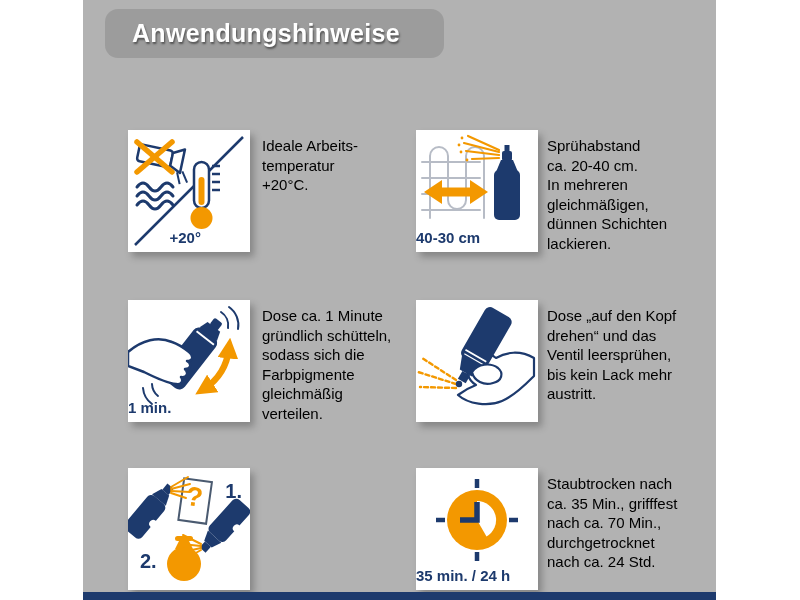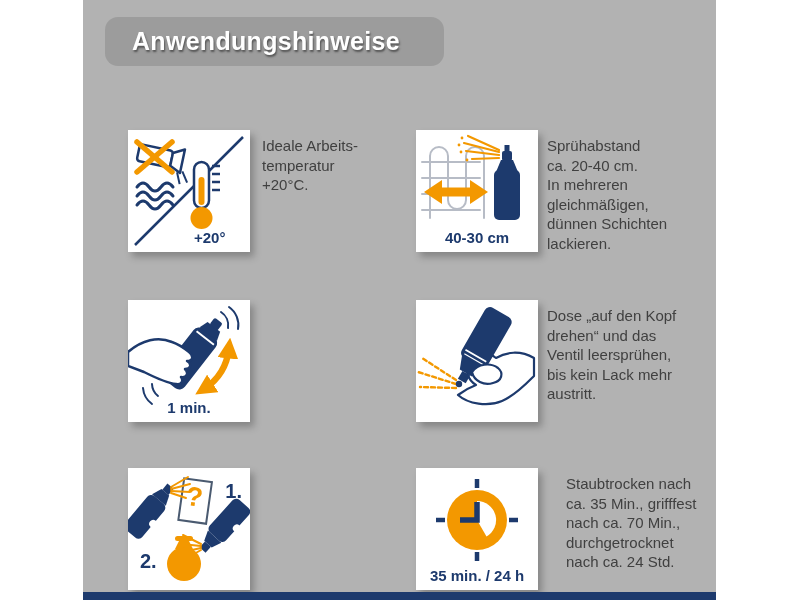--- a/index.html
+++ b/index.html
@@ -11,55 +11,55 @@
   .panel{
     position:absolute;left:83px;top:0;width:633px;height:600px;
     background:#b2b2b2;
   }
   .footer-bar{
     position:absolute;left:0;bottom:0;width:100%;height:8px;
     background:#1d3a6d;
   }
   .header{
     position:absolute;left:22px;top:9px;width:339px;height:49px;
-    background:#9c9c9c;border-radius:13px;margin-top:8px;
+    background:#9c9c9c;border-radius:13px;
   }
   .header .title{
     color:#ffffff;font-weight:bold;font-size:25px;line-height:49px;
     padding-left:27px;letter-spacing:0.3px;
     text-shadow:1px 2px 2px rgba(70,70,70,0.85);
     white-space:nowrap;
   }
   .tile{
     position:absolute;width:122px;height:122px;background:#ffffff;
     box-shadow:4px 5px 7px rgba(0,0,0,0.25);
   }
   .t1{left:45px;top:130px}
   .t2{left:333px;top:130px}
   .t3{left:45px;top:300px}
   .t4{left:333px;top:300px}
   .t5{left:45px;top:468px}
   .t6{left:333px;top:468px}
   .tile svg{position:absolute;left:0;top:0;width:122px;height:122px;}
   .tile-label{
-    position:absolute;bottom:6px;left:0;right:0;text-align:center;
+    position:absolute;bottom:6px;left:0;right:0;text-align:left;
     color:#1d3a6d;font-weight:bold;font-size:15px;
   }
   .t1 .tile-label{left:34%;}
   .caption{
     position:absolute;width:172px;
-    color:#404040;font-size:15px;line-height:19.5px;
+    color:#000000;font-size:15px;line-height:19.5px;
     white-space:pre-line;
   }
   .c1{left:179px;top:136px}
   .c2{left:464px;top:136px}
   .c3{left:179px;top:306px}
   .c4{left:464px;top:306px}
   .c5{left:179px;top:474px}
-  .c6{left:483px;top:474px}
+  .c6{left:464px;top:474px}
   .step{
     position:absolute;color:#1d3a6d;font-weight:bold;font-size:20px;
   }
   .step1{top:12px;right:8px;}
   .step2{left:12px;top:82px;}
   .qmark{
     position:absolute;left:58px;top:14px;
     color:#f39800;font-weight:bold;font-size:27px;
     transform:rotate(8deg);
   }
@@ -162,20 +162,26 @@
         <rect x="46" y="26" width="28" height="64" rx="7" fill="#1d3a6d"></rect>
         <polygon points="49,27 71,27 68,18 52,18" fill="#1d3a6d"></polygon>
         <rect x="55" y="10" width="10" height="9" rx="2" fill="#1d3a6d"></rect>
         <line x1="49" y1="32" x2="71" y2="32" stroke="#ffffff" stroke-width="2"></line>
       </g>
       <path d="M0,52 C14,40 30,36 44,42 C50,44 56,48 61,52 C66,56 65,61 59,61 C64,64 63,69 57,69 C61,73 59,78 53,77 C56,81 53,85 48,84 C38,83 26,77 16,72 L0,66 Z" fill="#ffffff" stroke="#1d3a6d" stroke-width="2.5" stroke-linejoin="round"></path>
       <path d="M101,48 C99,66 90,80 76,89" stroke="#f39800" stroke-width="6.5" fill="none" marker-start="url(#ah)" marker-end="url(#ah)"></path>
     </svg>
     <div class="tile-label">1 min.</div>
   </div>
+  <div class="caption c3">Dose ca. 1 Minute
+gründlich schütteln,
+sodass sich die
+Farbpigmente
+gleichmäßig
+verteilen.</div>
 
   <div class="tile t4">
     <svg viewBox="0 0 122 122">
       <path d="M118,58 C104,50 90,52 80,58 C70,50 58,54 54,62 C48,70 52,80 60,85 C52,88 46,92 42,95 C52,104 72,107 86,101 C100,95 112,82 118,76 Z" fill="#ffffff" stroke="#1d3a6d" stroke-width="2.2" stroke-linejoin="round"></path>
       <g transform="rotate(30 62 50)">
         <rect x="48" y="6" width="30" height="58" rx="6" fill="#1d3a6d"></rect>
         <polygon points="51,63 75,63 70,76 56,76" fill="#1d3a6d"></polygon>
         <rect x="59" y="76" width="9" height="9" fill="#1d3a6d"></rect>
         <line x1="51" y1="56" x2="75" y2="56" stroke="#ffffff" stroke-width="1.8"></line>
         <line x1="52" y1="60" x2="74" y2="60" stroke="#ffffff" stroke-width="1.2"></line>

